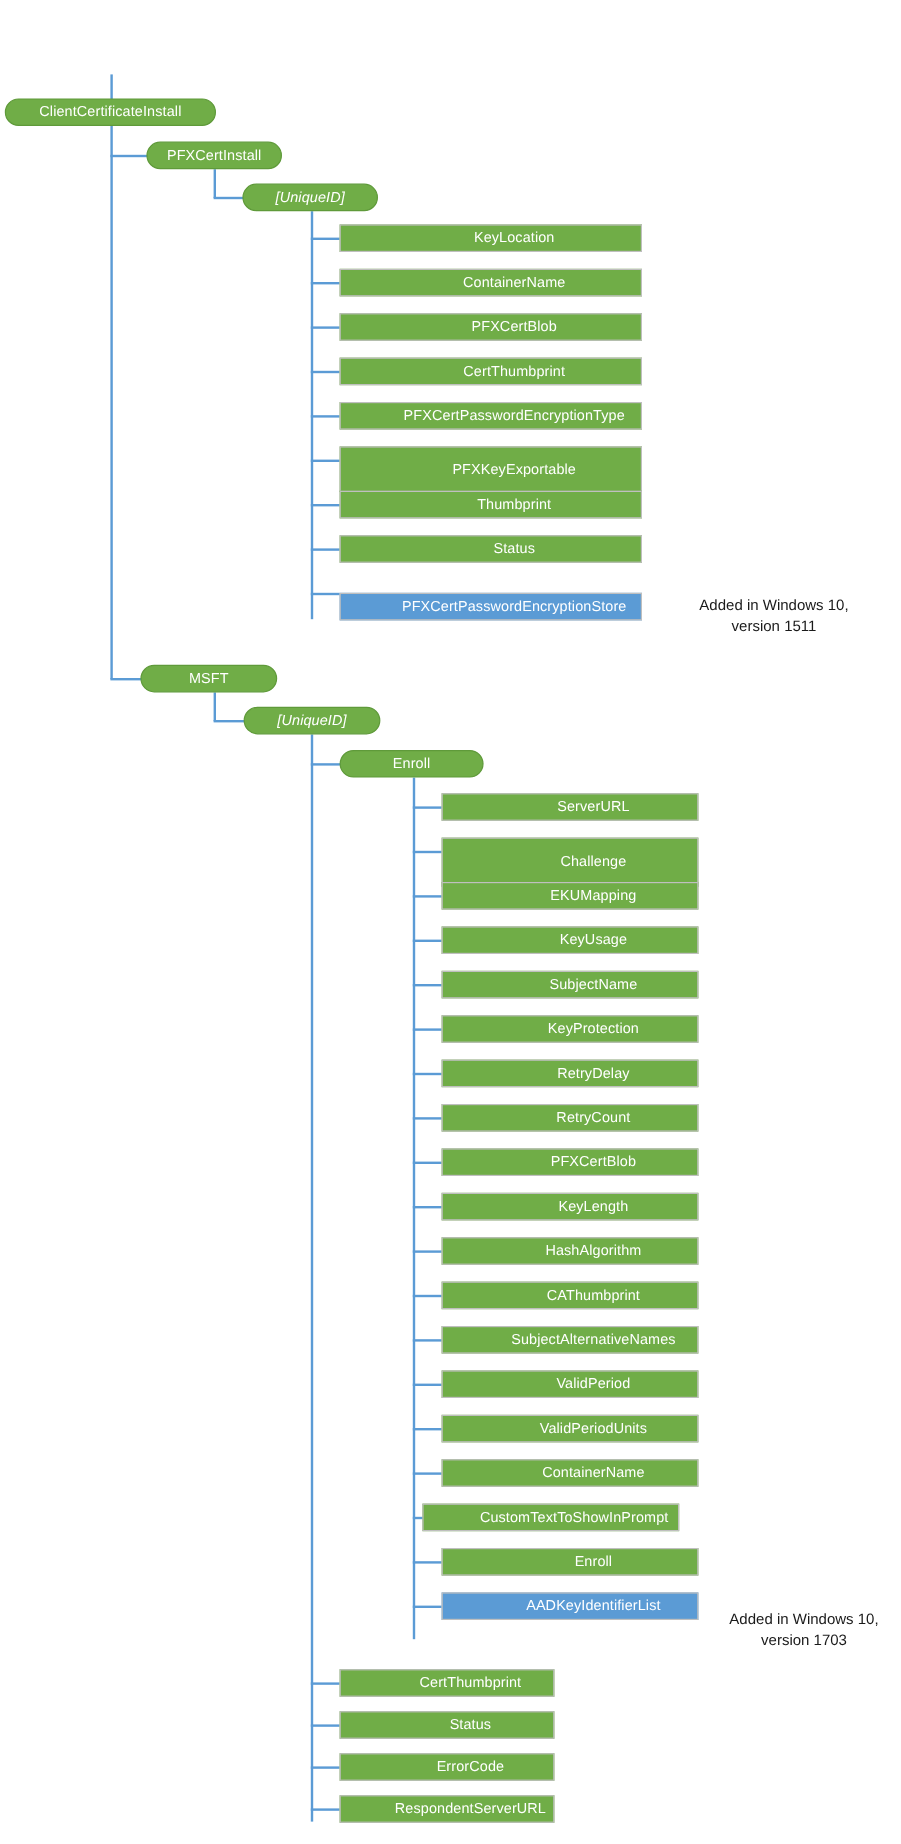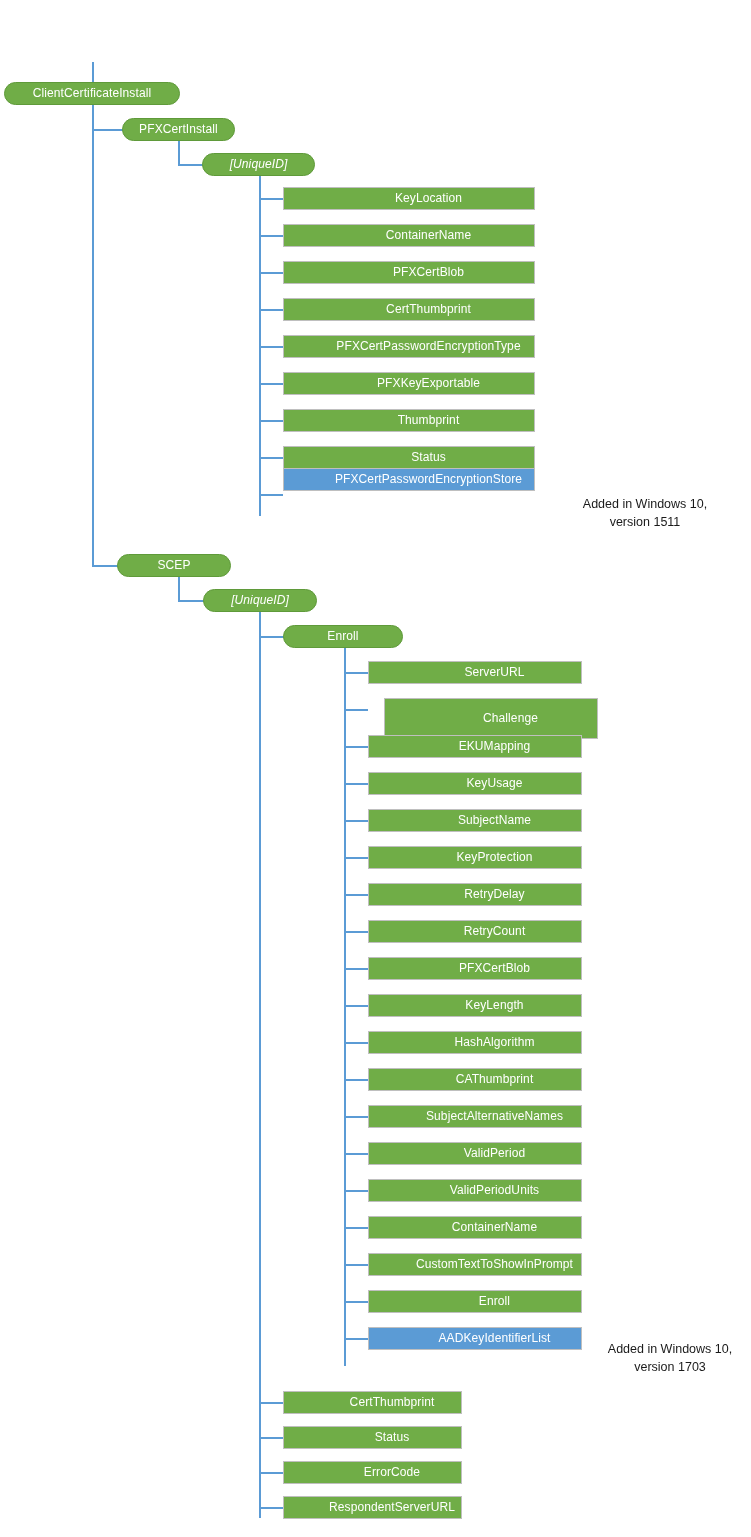--- a/index.html
+++ b/index.html
@@ -85,50 +85,50 @@
 
   <div class="ln v" style="left:344px;top:648px;height:718px;"></div>
 
 
   <div class="node pill" style="left:4px;top:82px;width:176px;height:23px;">ClientCertificateInstall</div>
 
   <div class="node pill" style="left:122px;top:118px;width:113px;height:23px;">PFXCertInstall</div>
 
   <div class="node pill italic" style="left:202px;top:153px;width:113px;height:23px;">[UniqueID]</div>
 
-  <div class="node pill" style="left:117px;top:554px;width:114px;height:23px;">SCEP</div>
+  <div class="node pill" style="left:117px;top:554px;width:114px;height:23px;">MSFT</div>
 
   <div class="node pill italic" style="left:203px;top:589px;width:114px;height:23px;">[UniqueID]</div>
 
   <div class="node pill" style="left:283px;top:625px;width:120px;height:23px;">Enroll</div>
 
   <div id="pfx-children">
       <div class="node rect" style="left: 283px; top: 187px; width: 252px; height: 23px;">KeyLocation</div>
       <div class="ln h" style="left: 259px; top: 197.5px; width: 24px;"></div>
       <div class="node rect" style="left: 283px; top: 224px; width: 252px; height: 23px;">ContainerName</div>
       <div class="ln h" style="left: 259px; top: 234.5px; width: 24px;"></div>
       <div class="node rect" style="left: 283px; top: 261px; width: 252px; height: 23px;">PFXCertBlob</div>
       <div class="ln h" style="left: 259px; top: 271.5px; width: 24px;"></div>
       <div class="node rect" style="left: 283px; top: 298px; width: 252px; height: 23px;">CertThumbprint</div>
       <div class="ln h" style="left: 259px; top: 308.5px; width: 24px;"></div>
       <div class="node rect" style="left: 283px; top: 335px; width: 252px; height: 23px;">PFXCertPasswordEncryptionType</div>
       <div class="ln h" style="left: 259px; top: 345.5px; width: 24px;"></div>
-      <div class="node rect" style="left: 283px; top: 372px; width: 252px; height: 23px;">PFXKeyExportable</div>
+      <div class="node rect" style="left: 283px; top: 372px; width: 252px; height: 38px;">PFXKeyExportable</div>
       <div class="ln h" style="left: 259px; top: 382.5px; width: 24px;"></div>
       <div class="node rect" style="left: 283px; top: 409px; width: 252px; height: 23px;">Thumbprint</div>
       <div class="ln h" style="left: 259px; top: 419.5px; width: 24px;"></div>
       <div class="node rect" style="left: 283px; top: 446px; width: 252px; height: 23px;">Status</div>
       <div class="ln h" style="left: 259px; top: 456.5px; width: 24px;"></div>
-      <div class="node rect blue" style="left: 283px; top: 468px; width: 252px; height: 23px;">PFXCertPasswordEncryptionStore</div>
+      <div class="node rect blue" style="left: 283px; top: 494px; width: 252px; height: 23px;">PFXCertPasswordEncryptionStore</div>
       <div class="ln h" style="left: 259px; top: 493.5px; width: 24px;"></div>
     </div>
   <div id="install-children">
       <div class="node rect" style="left: 368px; top: 661px; width: 214px; height: 23px;">ServerURL</div>
       <div class="ln h" style="left: 344px; top: 671.5px; width: 24px;"></div>
-      <div class="node rect" style="left: 384px; top: 698px; width: 214px; height: 41px;">Challenge</div>
+      <div class="node rect" style="left: 368px; top: 698px; width: 214px; height: 41px;">Challenge</div>
       <div class="ln h" style="left: 344px; top: 708.5px; width: 24px;"></div>
       <div class="node rect" style="left: 368px; top: 735px; width: 214px; height: 23px;">EKUMapping</div>
       <div class="ln h" style="left: 344px; top: 745.5px; width: 24px;"></div>
       <div class="node rect" style="left: 368px; top: 772px; width: 214px; height: 23px;">KeyUsage</div>
       <div class="ln h" style="left: 344px; top: 782.5px; width: 24px;"></div>
       <div class="node rect" style="left: 368px; top: 809px; width: 214px; height: 23px;">SubjectName</div>
       <div class="ln h" style="left: 344px; top: 819.5px; width: 24px;"></div>
       <div class="node rect" style="left: 368px; top: 846px; width: 214px; height: 23px;">KeyProtection</div>
       <div class="ln h" style="left: 344px; top: 856.5px; width: 24px;"></div>
       <div class="node rect" style="left: 368px; top: 883px; width: 214px; height: 23px; text-align: right;">RetryDelay</div>
@@ -144,21 +144,21 @@
       <div class="node rect" style="left: 368px; top: 1068px; width: 214px; height: 23px;">CAThumbprint</div>
       <div class="ln h" style="left: 344px; top: 1078.5px; width: 24px;"></div>
       <div class="node rect" style="left: 368px; top: 1105px; width: 214px; height: 23px;">SubjectAlternativeNames</div>
       <div class="ln h" style="left: 344px; top: 1115.5px; width: 24px;"></div>
       <div class="node rect" style="left: 368px; top: 1142px; width: 214px; height: 23px;">ValidPeriod</div>
       <div class="ln h" style="left: 344px; top: 1152.5px; width: 24px;"></div>
       <div class="node rect" style="left: 368px; top: 1179px; width: 214px; height: 23px;">ValidPeriodUnits</div>
       <div class="ln h" style="left: 344px; top: 1189.5px; width: 24px;"></div>
       <div class="node rect" style="left: 368px; top: 1216px; width: 214px; height: 23px;">ContainerName</div>
       <div class="ln h" style="left: 344px; top: 1226.5px; width: 24px;"></div>
-      <div class="node rect" style="left: 368px; top: 1253px; width: 214px; height: 23px;">CustomTextToShowInPrompt</div>
+      <div class="node rect" style="left: 352px; top: 1253px; width: 214px; height: 23px;">CustomTextToShowInPrompt</div>
       <div class="ln h" style="left: 344px; top: 1263.5px; width: 24px;"></div>
       <div class="node rect" style="left: 368px; top: 1290px; width: 214px; height: 23px; text-align: center;">Enroll</div>
       <div class="ln h" style="left: 344px; top: 1300.5px; width: 24px;"></div>
       <div class="node rect blue" style="left: 368px; top: 1327px; width: 214px; height: 23px;">AADKeyIdentifierList</div>
       <div class="ln h" style="left: 344px; top: 1337.5px; width: 24px;"></div>
     </div>
   <div id="uid-children">
       <div class="node rect" style="left: 283px; top: 1391px; width: 179px; height: 23px;">CertThumbprint</div>
       <div class="ln h" style="left: 259px; top: 1401.5px; width: 24px;"></div>
       <div class="node rect" style="left: 283px; top: 1426px; width: 179px; height: 23px;">Status</div>

